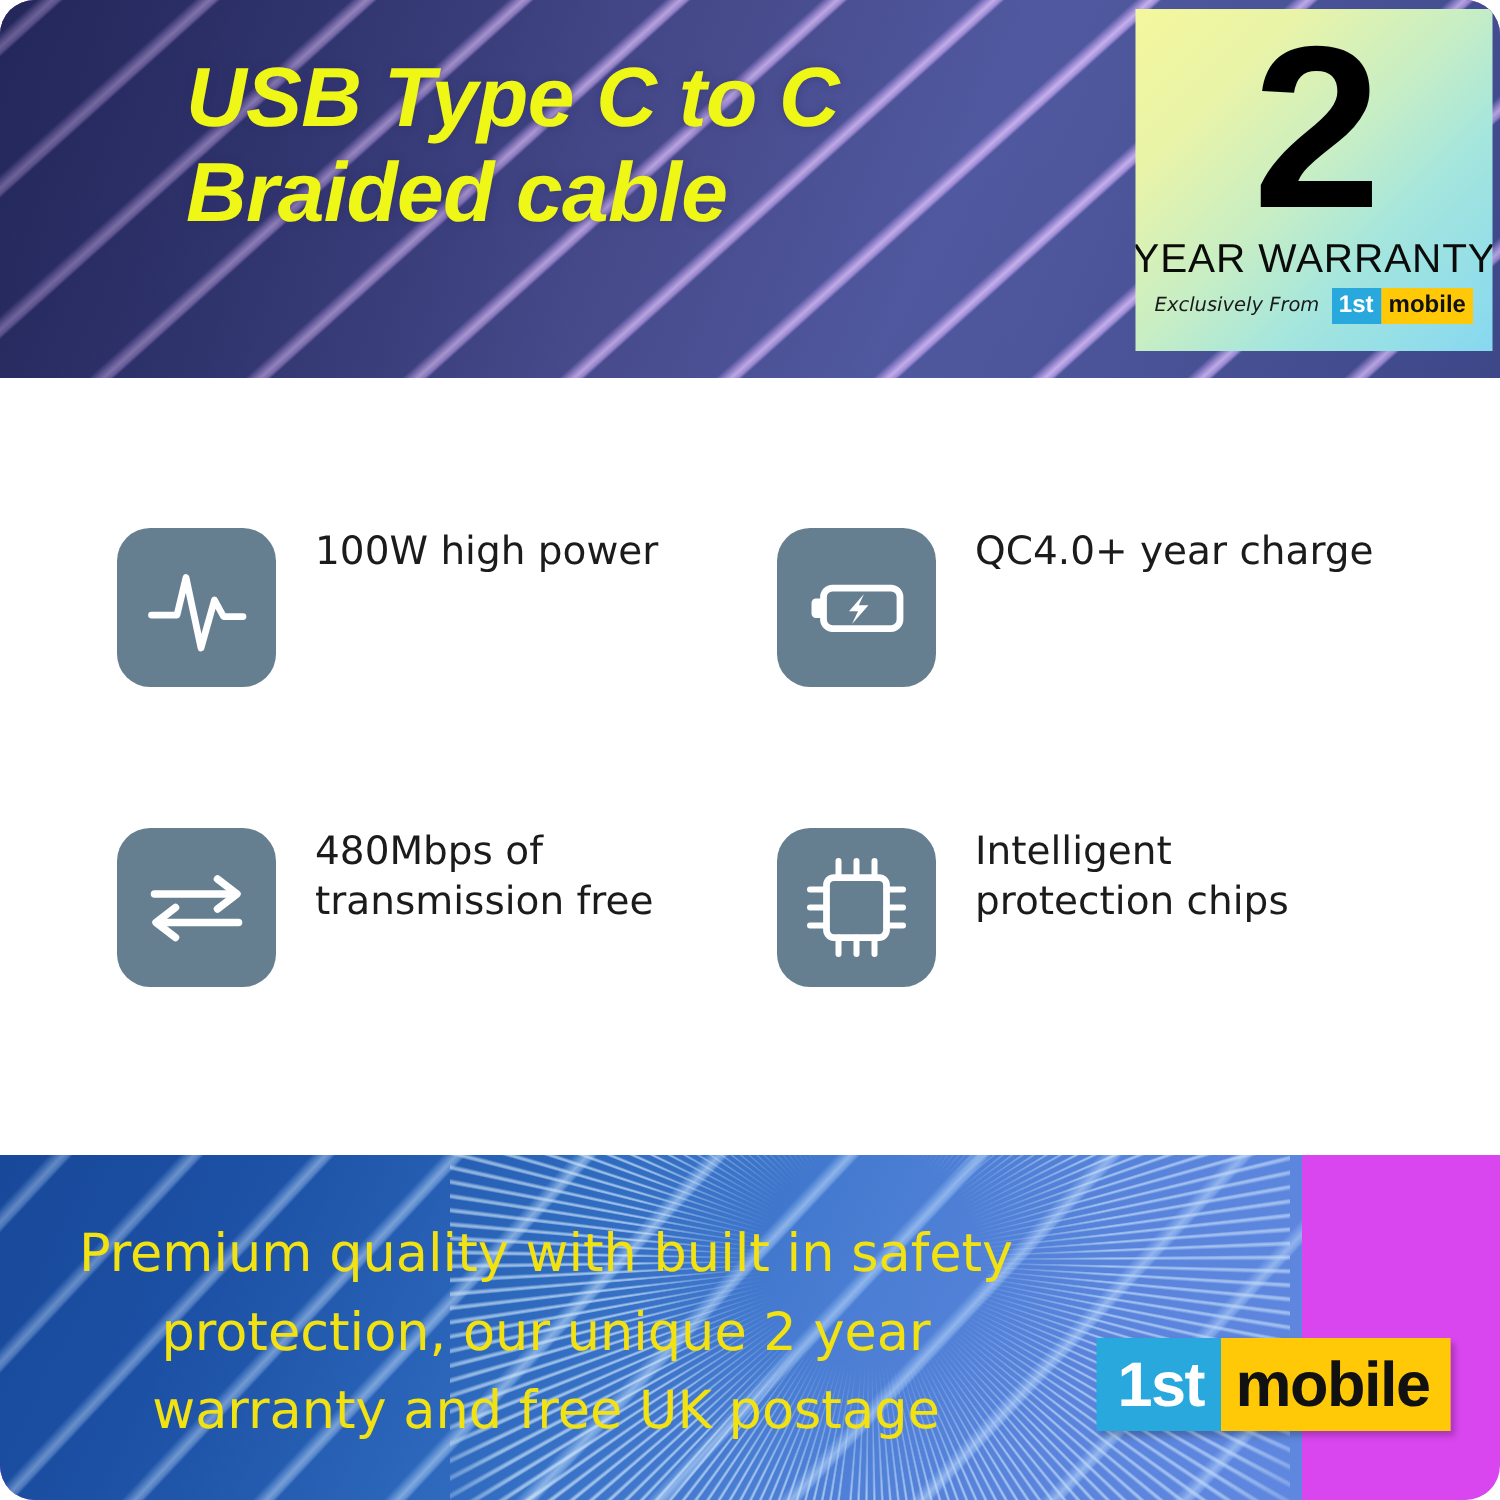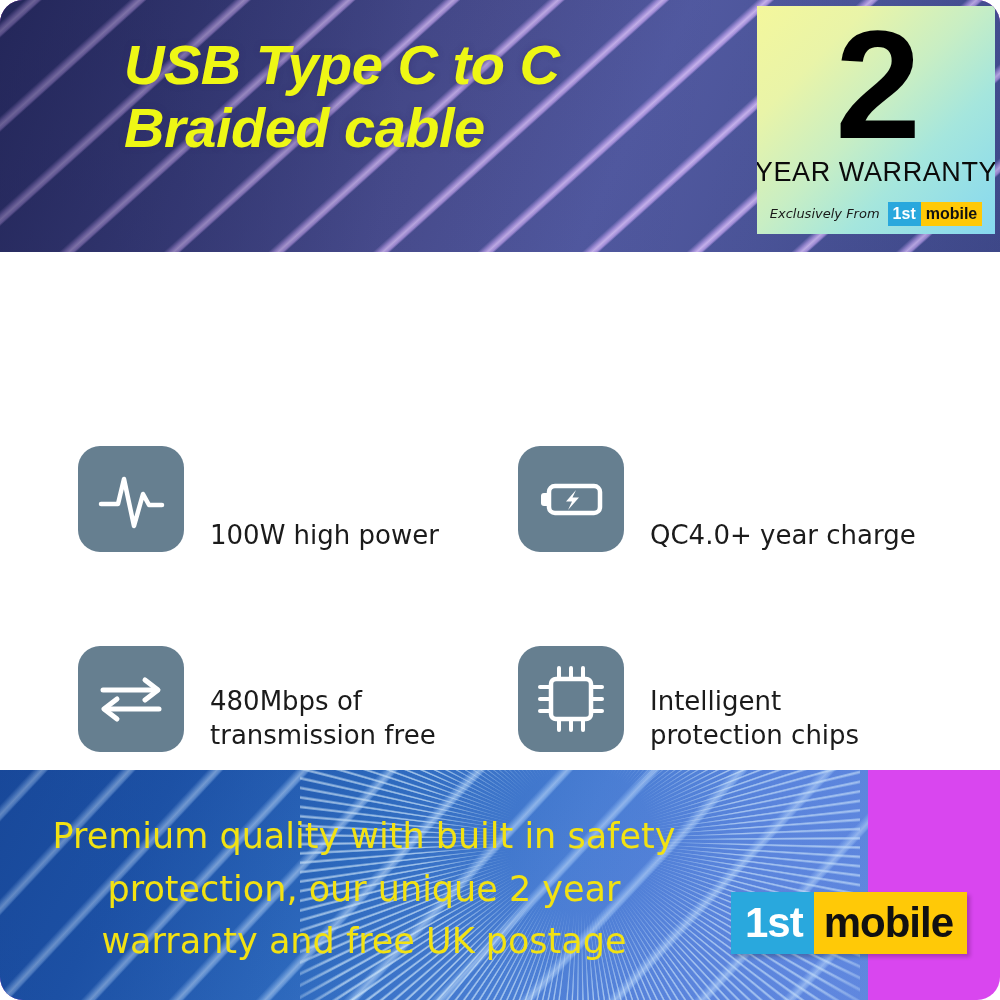--- a/index.html
+++ b/index.html
@@ -84,21 +84,21 @@
     font-size: 27px;
     font-weight: normal;
     letter-spacing: 0.6px;
     margin-top: -4px;
     white-space: nowrap;
   }
   .badge-bottom {
     display: flex;
     align-items: center;
     gap: 8px;
-    margin-top: 14px;
+    margin-top: 4px;
   }
   .badge-excl {
     color: #1a1a1a;
     font-size: 13px;
     font-family: "DejaVu Sans", sans-serif;
     font-style: italic;
     white-space: nowrap;
   }
   
   .logo-sm { display: inline-flex; height: 24px; font-weight: bold; line-height: 24px; }
@@ -115,21 +115,21 @@
   .feat-grid {
     position: absolute;
     left: 78px; top: 100px;
     width: 880px;
     display: grid;
     grid-template-columns: 440px 440px;
     grid-template-rows: 200px 200px;
   }
   .feat {
     display: flex;
-    align-items: flex-end;
+    align-items: flex-start;
     gap: 26px;
   }
   .feat-icon {
     flex: 0 0 auto;
     width: 106px; height: 106px;
     border-radius: 22px;
     background: #667f90;
     display: flex; align-items: center; justify-content: center;
   }
   .feat-icon svg { display: block; }

